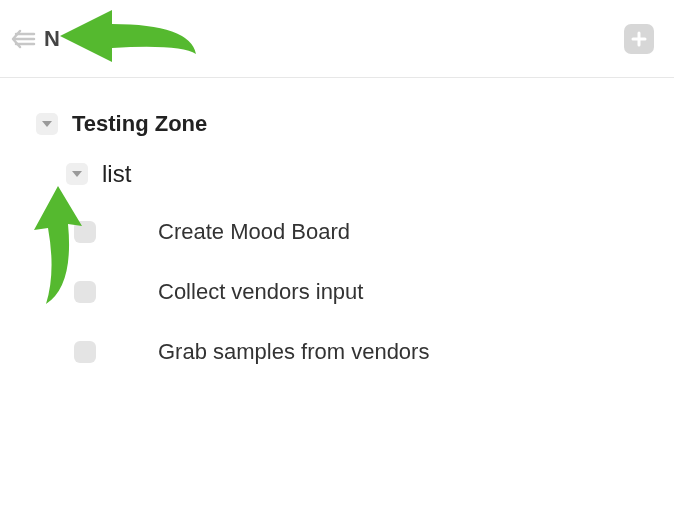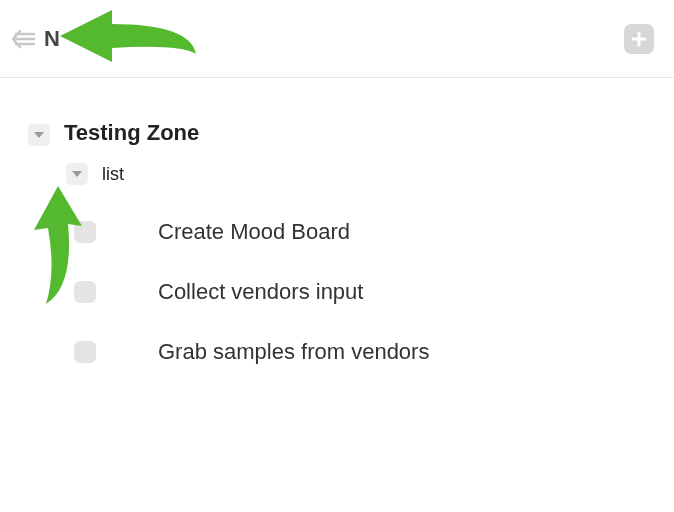--- a/index.html
+++ b/index.html
@@ -44,41 +44,41 @@
   .add-btn svg { display:block; }
 
   .content { padding-top: 24px; }
 
   .row {
     display: flex;
     align-items: center;
     padding: 0 20px;
     height: 56px;
   }
-  .group-row { padding-left: 28px; height: 44px; margin-bottom: 6px; align-items: flex-end; }
+  .group-row { padding-left: 36px; height: 44px; margin-bottom: 6px; }
   .list-row  { padding-left: 66px; height: 44px; margin-bottom: 6px; }
   .task-row  { padding-left: 74px; height: 60px; }
 
   .caret {
     width: 22px; height: 22px;
     border-radius: 5px;
     background: #efefef;
     display: flex; align-items: center; justify-content: center;
     margin-right: 14px;
     cursor: pointer;
   }
   .caret svg { display:block; }
 
   .group-label {
     font-size: 22px;
     font-weight: 700;
     color: #222;
   }
   .list-label {
-    font-size: 18px;
+    font-size: 24px;
     font-weight: 500;
     color: #222;
   }
 
   .checkbox {
     width: 22px; height: 22px;
     border-radius: 6px;
     background: #e4e4e4;
     margin-right: 18px;
     cursor: pointer;

